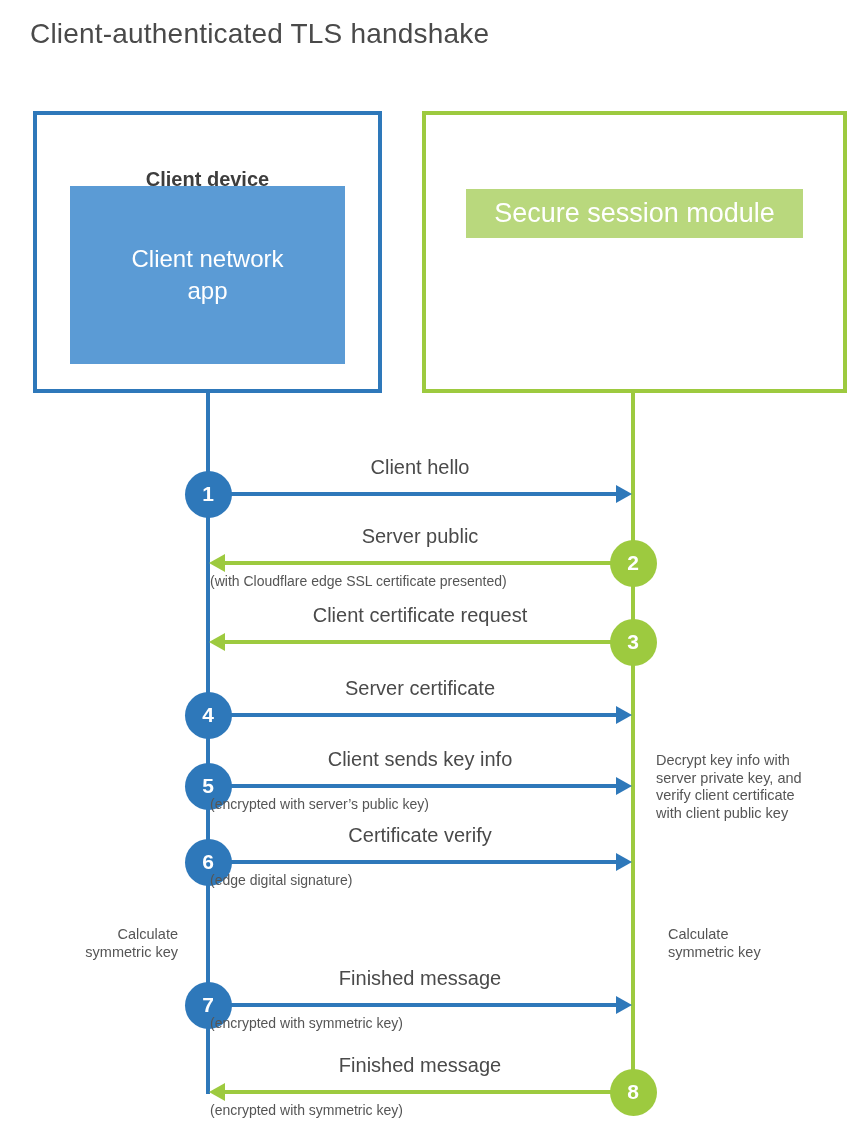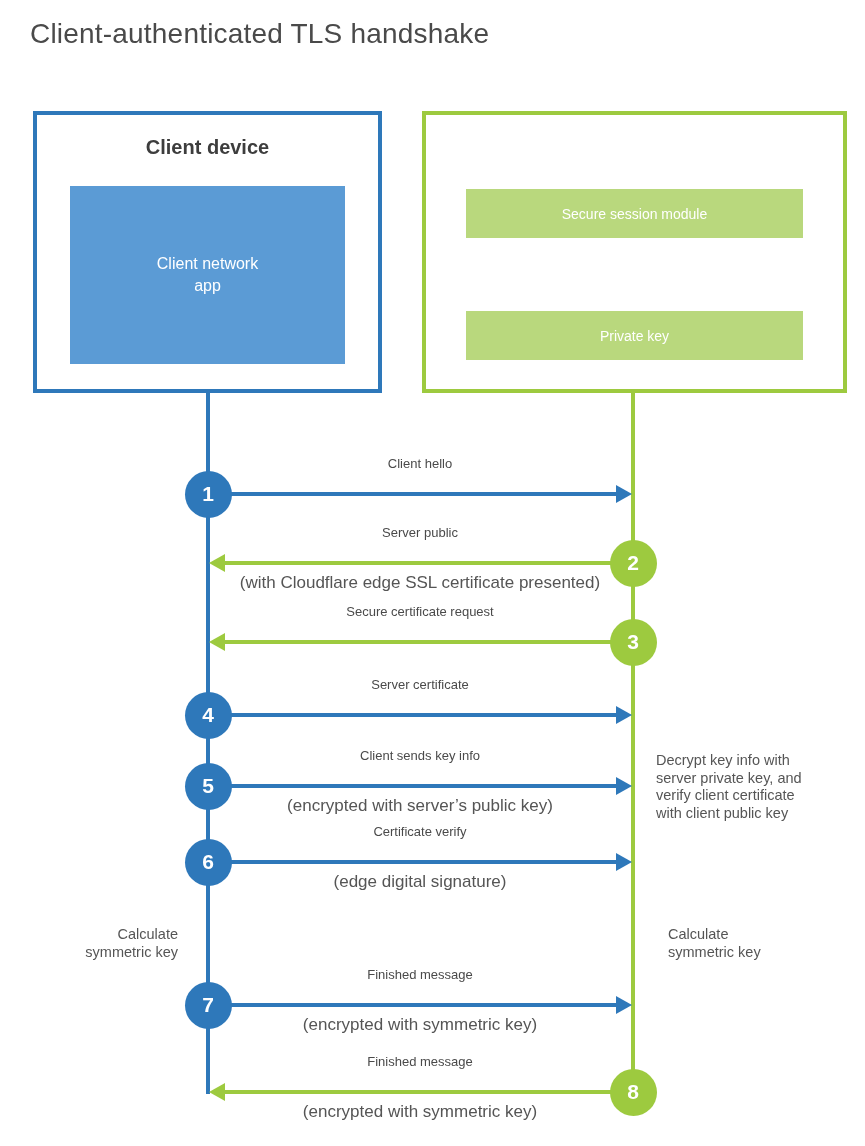--- a/index.html
+++ b/index.html
@@ -16,28 +16,28 @@
   body{font-family:"Liberation Sans","DejaVu Sans",sans-serif;}
   .canvas{position:relative;width:865px;height:1146px;background:#ffffff;overflow:hidden;border-radius:27px;}
 
   .page-title{position:absolute;left:30px;top:18px;font-size:28px;font-weight:400;color:#4a4a4a;letter-spacing:0.2px;}
 
   
   .actor-box{position:absolute;top:111px;height:282px;background:#fff;}
   .client-box{left:33px;width:349px;border:4px solid var(--blue);}
   .server-box{left:422px;width:425px;border:4px solid var(--green);}
   .actor-heading{position:absolute;top:136px;font-size:20px;font-weight:700;color:var(--text-dark);text-align:center;}
-  .client-heading{left:33px;width:349px;}
+  .client-heading{left:33px;width:349px;margin-top:32px;}
   .server-heading{left:422px;width:425px;}
 
   .client-app{position:absolute;left:70px;top:186px;width:275px;height:178px;background:var(--blue-fill);
-    display:flex;align-items:center;justify-content:center;text-align:center;color:#fff;font-size:16px;line-height:1.35;white-space:pre-line;}
+    display:flex;align-items:center;justify-content:center;text-align:center;color:#fff;font-size:24px;line-height:1.35;white-space:pre-line;}
 
   .server-bar{position:absolute;left:466px;width:337px;height:49px;background:var(--green-fill);
-    display:flex;align-items:center;justify-content:center;color:#fff;font-size:14px;}
+    display:flex;align-items:center;justify-content:center;color:#fff;font-size:27px;}
   .bar-1{top:189px;} .bar-2{top:250px;} .bar-3{top:311px;}
 
   
   .vline{position:absolute;width:4px;top:393px;}
   .vline-client{left:206px;height:701px;background:var(--blue);}
   .vline-server{left:631px;height:699px;background:var(--green);}
 
   
   .step{position:absolute;left:0;top:0;width:865px;height:0;}
   .s1{top:494px;} .s2{top:563px;} .s3{top:642px;} .s4{top:715px;}
@@ -48,22 +48,22 @@
   .dir-left  .arrow-line{left:225px;width:386px;background:var(--green);}
   .arrow-head{position:absolute;top:-9px;width:0;height:0;border-top:9px solid transparent;border-bottom:9px solid transparent;}
   .dir-right .arrow-head{left:616px;border-left:16px solid var(--blue);}
   .dir-left  .arrow-head{left:209px;border-right:16px solid var(--green);}
 
   .num-circle{position:absolute;top:-23.5px;width:47px;height:47px;border-radius:50%;
     display:flex;align-items:center;justify-content:center;color:#fff;font-size:21px;font-weight:700;}
   .from-client .num-circle{left:184.5px;background:var(--blue);}
   .from-server .num-circle{left:609.5px;background:var(--green);}
 
-  .step-label{position:absolute;left:230px;width:380px;top:-38px;text-align:center;font-size:13px;color:var(--text-label);}
-  .step-sublabel{position:absolute;left:210px;width:420px;top:10px;text-align:center;font-size:17px;color:var(--text-sub);}
+  .step-label{position:absolute;left:230px;width:380px;top:-38px;text-align:center;font-size:20px;color:var(--text-label);}
+  .step-sublabel{position:absolute;left:210px;width:420px;top:10px;font-size:14px;color:var(--text-sub);}
 
   
   .note{position:absolute;font-size:14.5px;color:var(--text-sub);line-height:1.22;white-space:pre-line;}
   .note-decrypt{left:656px;top:752px;width:215px;text-align:left;}
   .note-calc-left{left:28px;top:926px;width:150px;text-align:right;}
   .note-calc-right{left:668px;top:926px;width:150px;text-align:left;}
 </style>
 </head>
 <body>
 
@@ -71,21 +71,20 @@
 
   <h1 class="page-title">Client-authenticated TLS handshake</h1>
 
   <div class="actor-box client-box"></div>
   <div class="actor-heading client-heading">Client device</div>
   <div class="client-app">Client network
 app</div>
 
   <div class="actor-box server-box"></div>
   <div class="server-bar bar-1">Secure session module</div>
-  <div class="server-bar bar-3">Private key</div>
 
   <div class="vline vline-client"></div>
   <div class="vline vline-server"></div>
 
   <div class="step s1 from-client dir-right">
     <div class="step-label">Client hello</div>
     <div class="arrow-line"></div>
     <div class="arrow-head"></div>
     <div class="num-circle">1</div>
     <div class="step-sublabel"></div>
@@ -93,21 +92,21 @@
 
   <div class="step s2 from-server dir-left">
     <div class="step-label">Server public</div>
     <div class="arrow-line"></div>
     <div class="arrow-head"></div>
     <div class="num-circle">2</div>
     <div class="step-sublabel">(with Cloudflare edge SSL certificate presented)</div>
   </div>
 
   <div class="step s3 from-server dir-left">
-    <div class="step-label">Secure certificate request</div>
+    <div class="step-label">Client certificate request</div>
     <div class="arrow-line"></div>
     <div class="arrow-head"></div>
     <div class="num-circle">3</div>
     <div class="step-sublabel"></div>
   </div>
 
   <div class="step s4 from-client dir-right">
     <div class="step-label">Server certificate</div>
     <div class="arrow-line"></div>
     <div class="arrow-head"></div>

